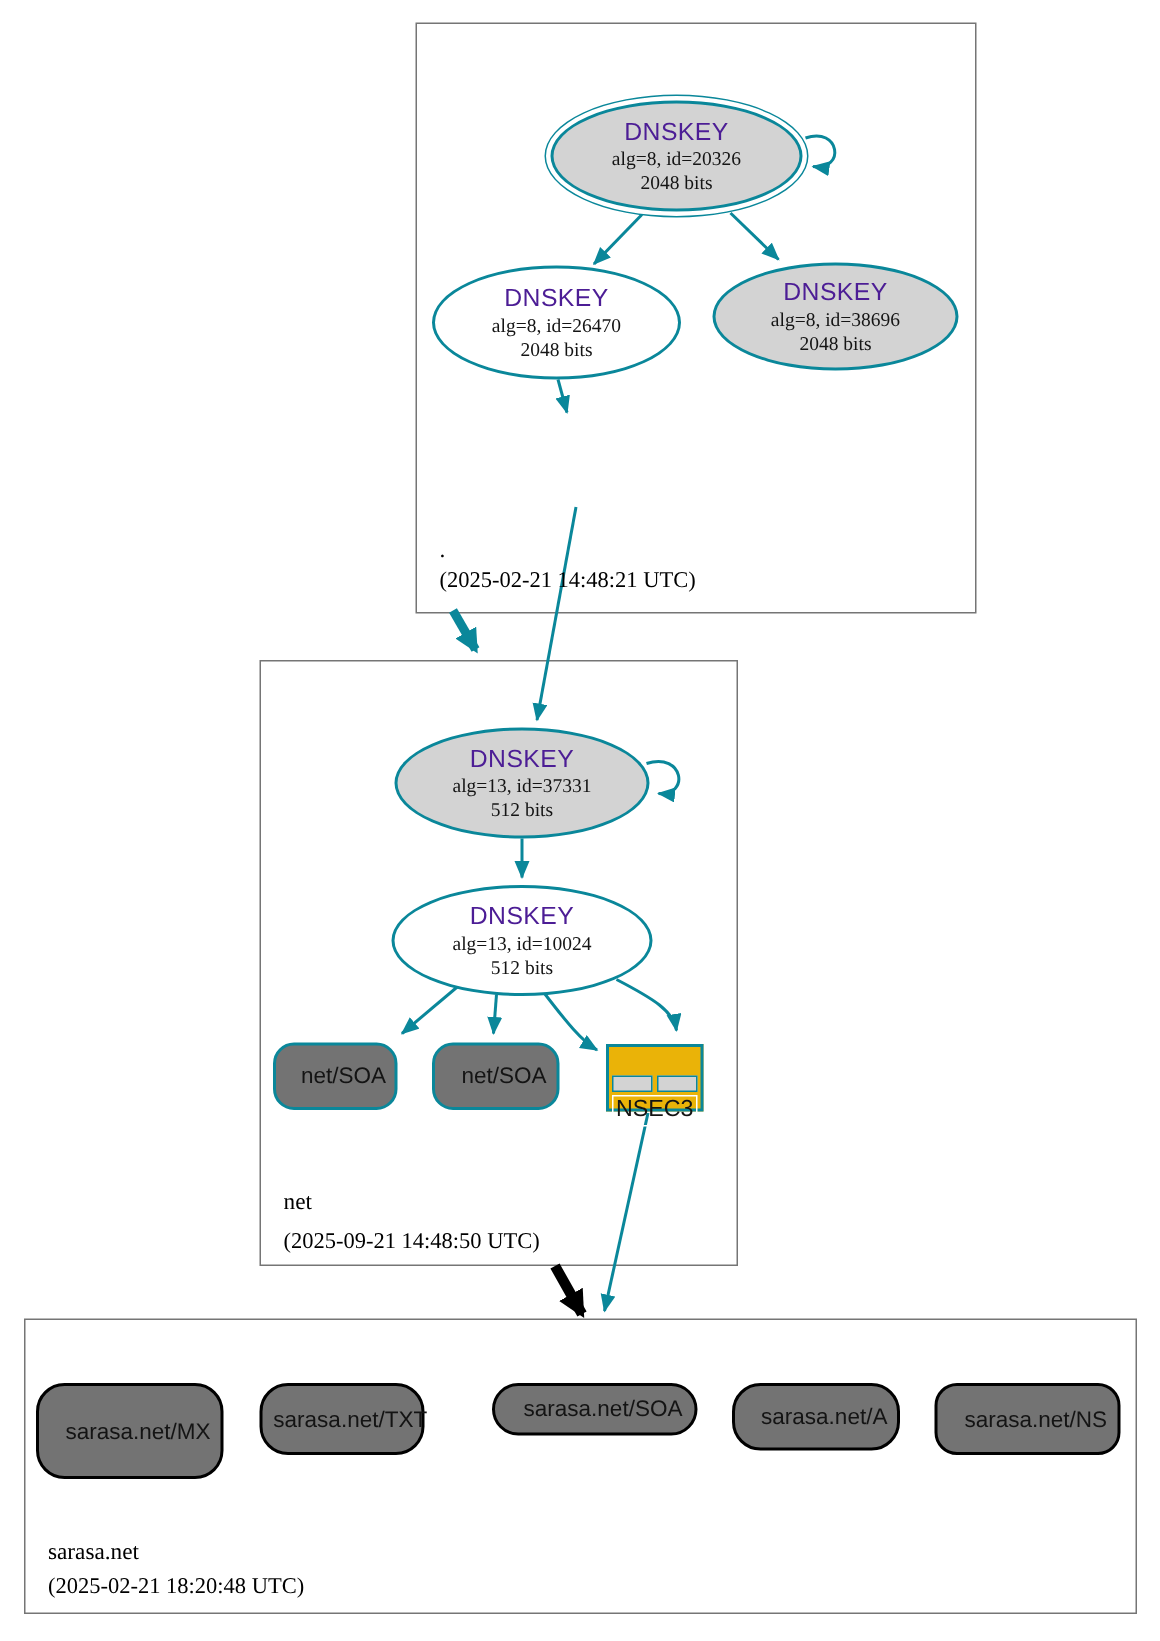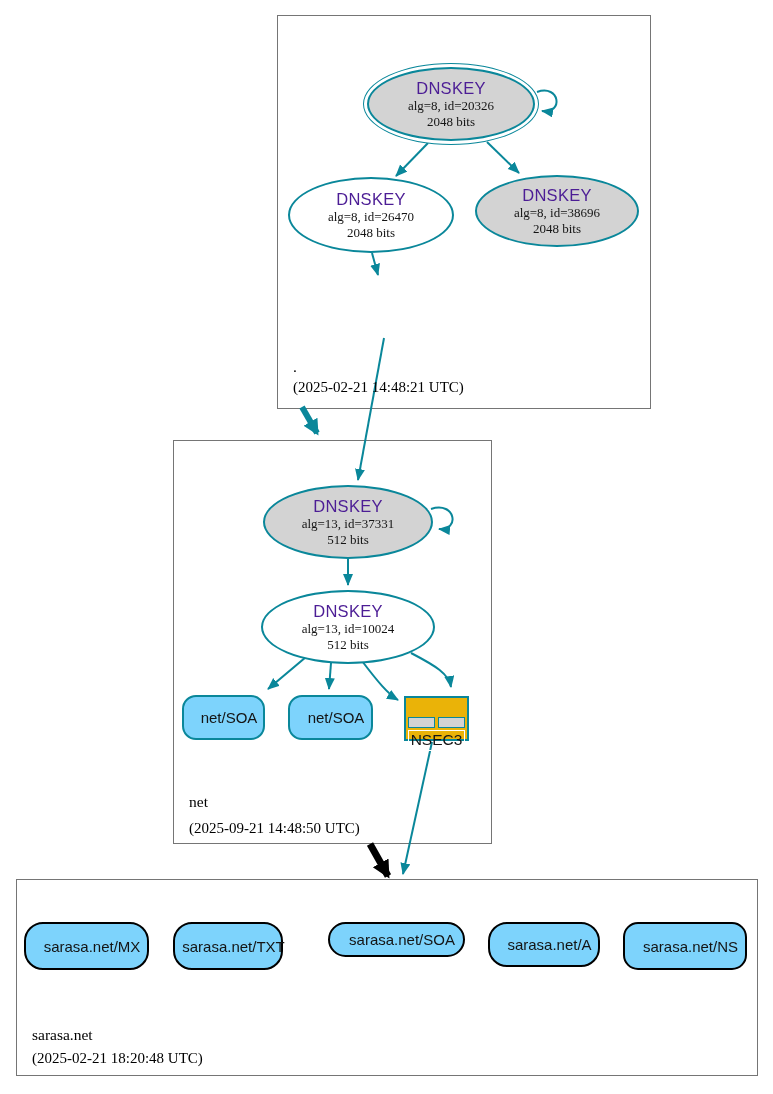--- a/index.html
+++ b/index.html
@@ -25,21 +25,21 @@
   .double-inner {
     width:100%; height:100%; border:2.6px solid #0a879a; border-radius:50%;
     background:#d3d3d3; box-sizing:border-box;
     display:flex; flex-direction:column; align-items:center; justify-content:center;
     text-align:center;
   }
   .node-title { font:16.5px "Liberation Sans", sans-serif; letter-spacing:0.3px; color:#4c1d95; }
   .node-attr  { font:13px "Liberation Serif", serif; line-height:1.22; color:#141414; }
 
   .rrset {
-    position:absolute; border:2px solid #0a879a; border-radius:14px; background:#7dd3fc;
+    position:absolute; border:2px solid #0a879a; border-radius:14px; background:#737373;
     box-sizing:border-box; display:flex; align-items:center; justify-content:center;
     font:15px "Liberation Sans", sans-serif; color:#141414;padding-left:11px;
   }
   .rrset.black-border { border:2.2px solid #000000; border-radius:19px; }
 
   .nsec3 {
     position:absolute; border:2.6px solid #0a879a; background:#eab308;
     box-sizing:border-box; padding:19px 2px 1px 2px;
   }
   .nsec3 .hdr { display:flex; gap:3px; height:11px; margin-bottom:2px; }
@@ -134,21 +134,21 @@
     <div class="hdr">
       <div class="hdr-cell"></div>
       <div class="hdr-cell"></div>
     </div>
     <div class="body">NSEC3</div>
   </div>
 
   <div class="zone-name" style="left:189px; top:793px;">net</div>
   <div class="zone-ts" style="left:189px; top:820px;">(2025-09-21 14:48:50 UTC)</div>
 
-  <div class="rrset black-border" style="left:24px; top:922px; width:125px; height:48px;">sarasa.net/MX</div>
+  <div class="rrset black-border" style="left:24px; top:922px; width:125px; height:64px;">sarasa.net/MX</div>
   <div class="rrset black-border" style="left:173px; top:922px; width:110px; height:48px;">sarasa.net/TXT</div>
   <div class="rrset black-border" style="left:328px; top:922px; width:137px; height:35px;">sarasa.net/SOA</div>
   <div class="rrset black-border" style="left:488px; top:922px; width:112px; height:45px;">sarasa.net/A</div>
   <div class="rrset black-border" style="left:623px; top:922px; width:124px; height:48px;border-radius:15px;">sarasa.net/NS</div>
 
   <div class="zone-name" style="left:32px; top:1026px;">sarasa.net</div>
   <div class="zone-ts" style="left:32px; top:1050px;">(2025-02-21 18:20:48 UTC)</div>
 
 </div>
 

